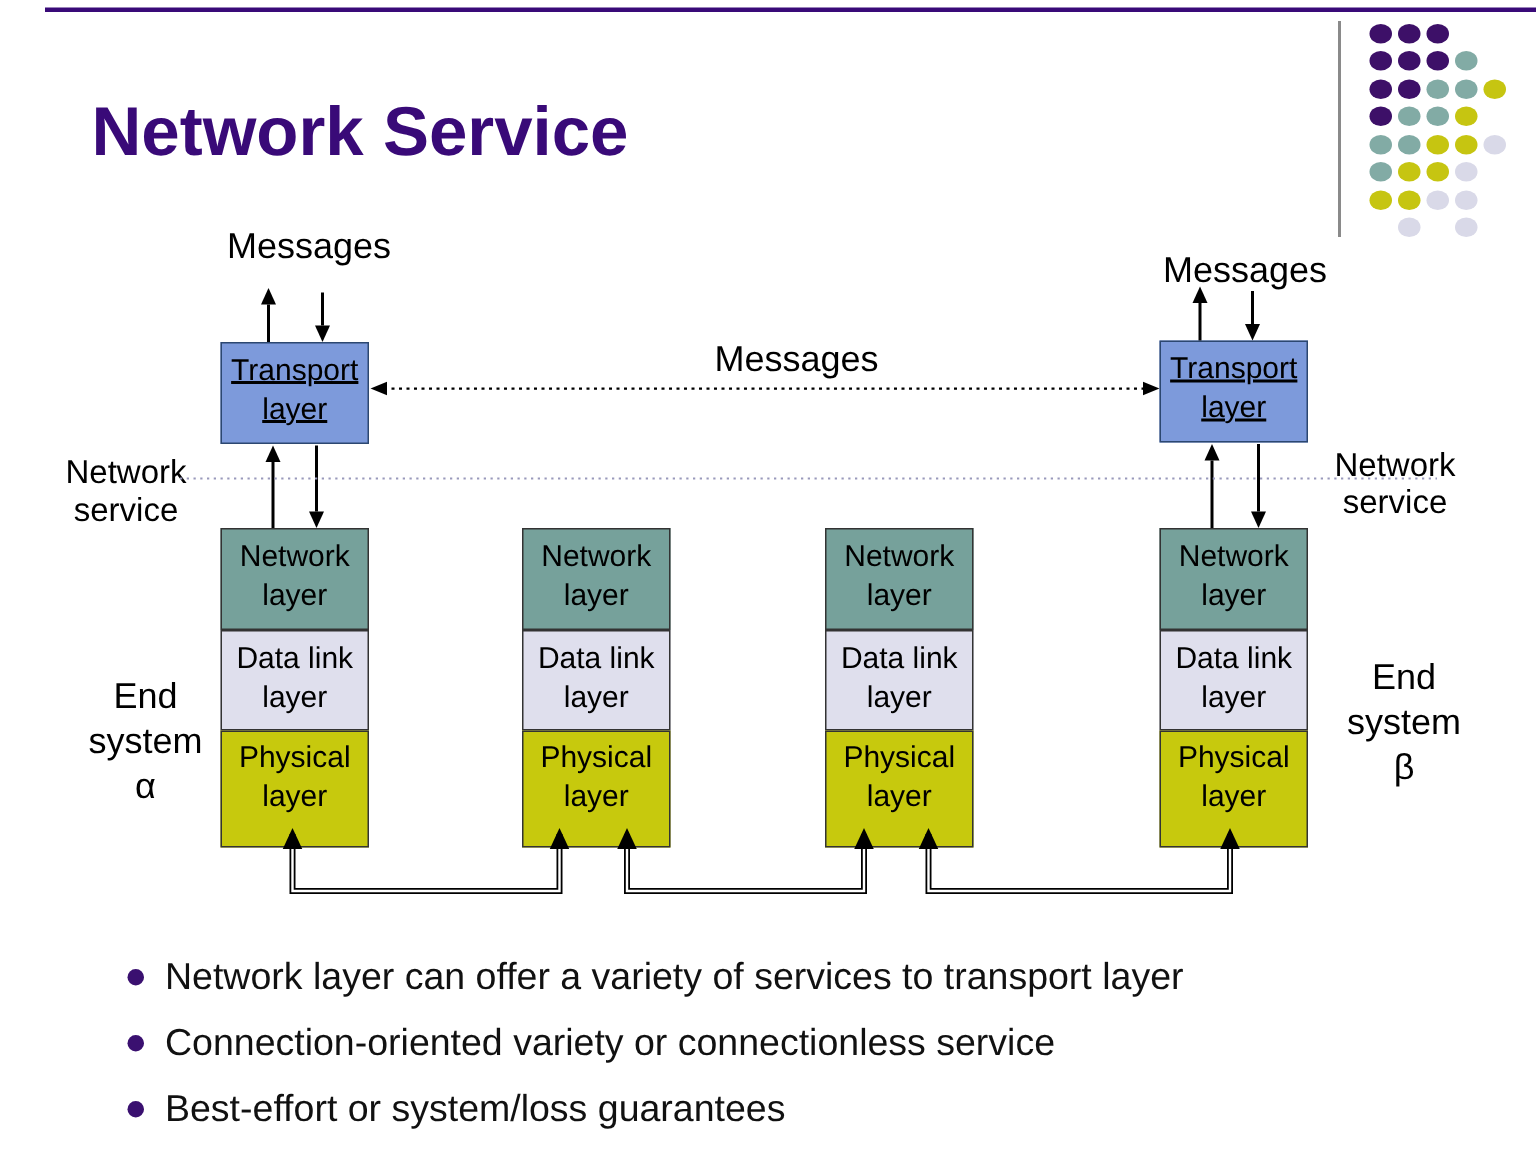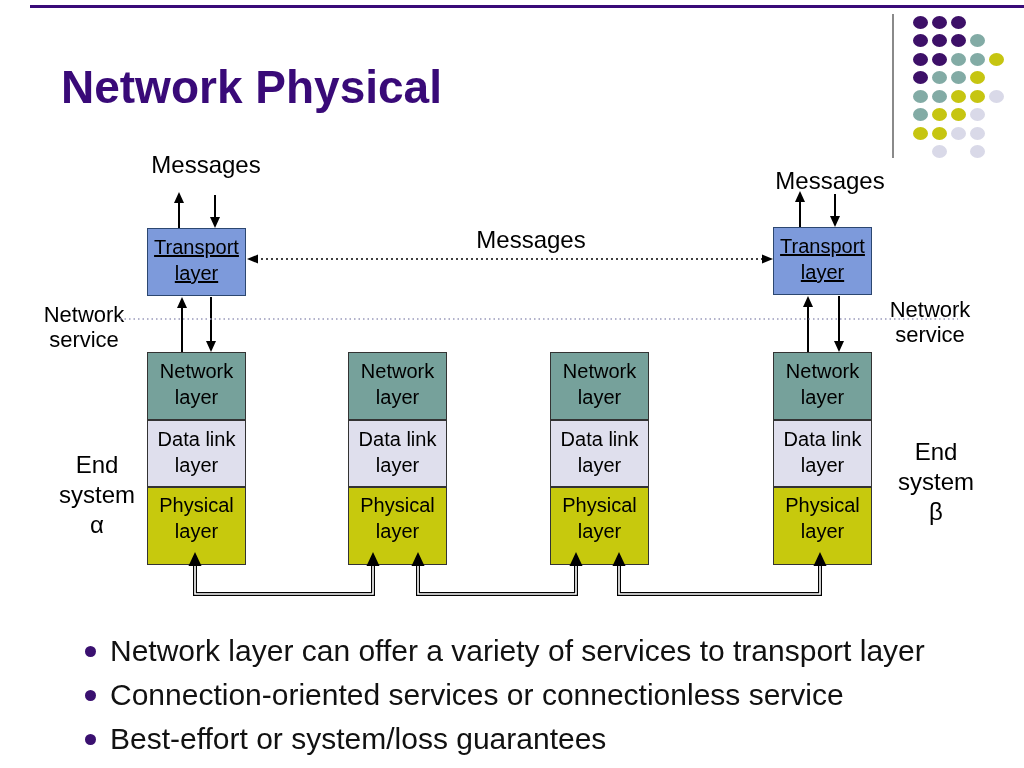--- a/index.html
+++ b/index.html
@@ -47,27 +47,27 @@
   .datalink{height:67px;padding-top:5px;}
   .physical{height:78px;padding-top:4px;}
   .stack-1{left:147px;} .stack-2{left:348px;} .stack-3{left:550px;} .stack-4{left:773px;}
   
   .arrows{left:0;top:0;pointer-events:none;}
   
   .bullets{left:85px;top:629px;width:900px;}
   .bullet-row{display:flex;align-items:center;height:44px;}
   .bullet-dot{width:11px;height:11px;border-radius:50%;background:var(--bullet-dot,#3A1070);
     margin-right:14px;flex:0 0 auto;}
-  .bullet-text{font-size:30px;color:#111;white-space:nowrap;}
+  .bullet-text{font-size:25px;color:#111;white-space:nowrap;}
 </style>
 </head>
 <body>
 
 <div class="abs top-line"></div>
-<div class="abs title">Network Physical</div>
+<div class="abs title">Network Service</div>
 
 <div class="abs vrule"></div>
 <div class="abs" style="left:0;top:0;">
     <span class="deco-dot" style="left: 912.5px; top: 15.5px; background: rgb(61, 16, 104);"></span>
     <span class="deco-dot" style="left: 931.5px; top: 15.5px; background: rgb(61, 16, 104);"></span>
     <span class="deco-dot" style="left: 950.5px; top: 15.5px; background: rgb(61, 16, 104);"></span>
     <span class="deco-dot" style="left: 912.5px; top: 34px; background: rgb(61, 16, 104);"></span>
     <span class="deco-dot" style="left: 931.5px; top: 34px; background: rgb(61, 16, 104);"></span>
     <span class="deco-dot" style="left: 950.5px; top: 34px; background: rgb(61, 16, 104);"></span>
     <span class="deco-dot" style="left: 969.5px; top: 34px; background: rgb(130, 171, 165);"></span>
@@ -238,19 +238,19 @@
   </g>
 </svg>
 
 <div class="abs bullets">
   <div class="bullet-row">
     <span class="bullet-dot"></span>
     <span class="bullet-text">Network layer can offer a variety of services to transport layer</span>
   </div>
   <div class="bullet-row">
     <span class="bullet-dot"></span>
-    <span class="bullet-text">Connection-oriented services or connectionless service</span>
+    <span class="bullet-text">Connection-oriented variety or connectionless service</span>
   </div>
   <div class="bullet-row">
     <span class="bullet-dot"></span>
     <span class="bullet-text">Best-effort or system/loss guarantees</span>
   </div>
 </div>
 
 </body></html>

